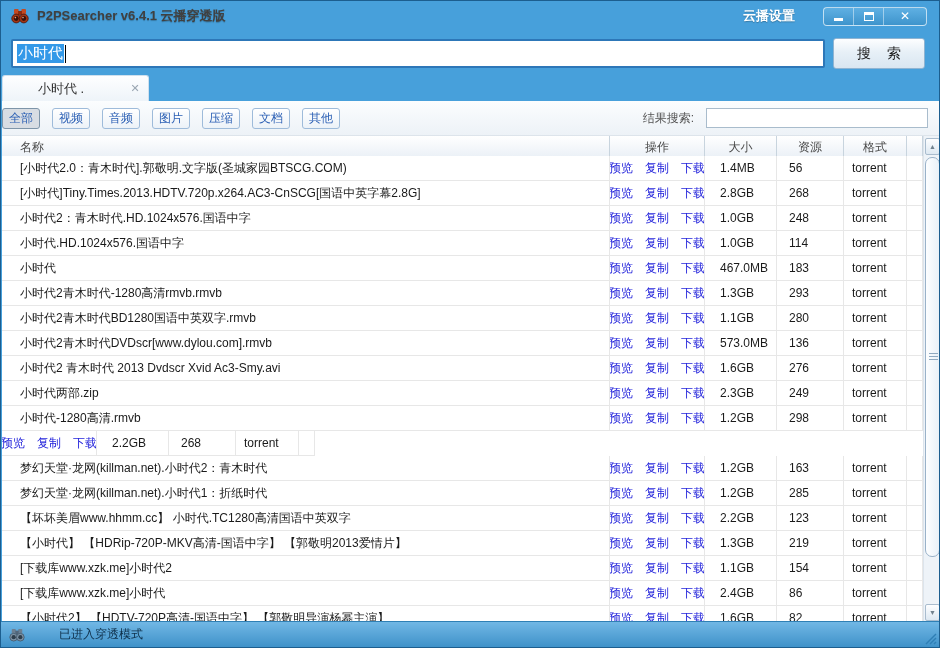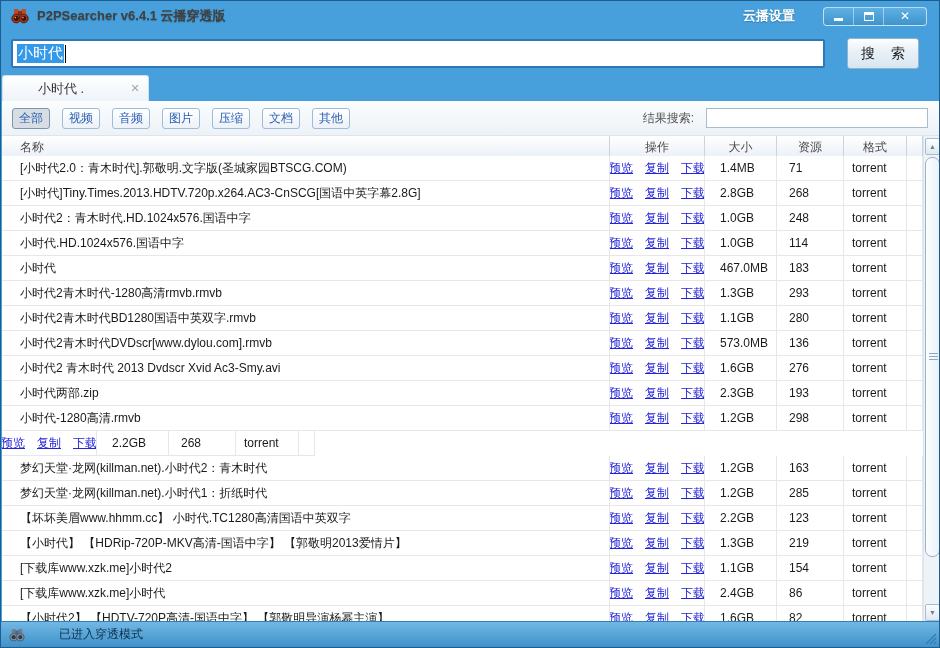--- a/index.html
+++ b/index.html
@@ -25,41 +25,41 @@
   .glyph-max { width:10px; height:9px; border:1px solid #FFFFFF; border-top:3px solid #FFFFFF; }
   .glyph-close { color:#FFFFFF; font-size:12px; font-weight:bold; line-height:1; }
 
   
   .search-row { position:absolute; top:36px; left:0; right:0; height:34px; }
   .search-input { position:absolute; left:10px; top:2px; width:814px; height:29px; background:#FFFFFF;
                   border:2px solid #2D77B8; border-radius:2px; display:flex; align-items:center;
                   padding-left:4px; font-size:15px; cursor:text; }
   .sel-text { background:#3399E8; color:#FFFFFF; padding:0 1px; }
   .caret { display:inline-block; width:1px; height:18px; background:#000; margin-left:1px; }
-  .search-btn { position:absolute; right:20px; top:1px; width:72px; height:31px;
+  .search-btn { position:absolute; right:14px; top:1px; width:92px; height:31px;
                 background:linear-gradient(#FDFEFF,#E7F0F7 45%,#D9E6F1); border:1px solid #8FB4D2;
                 border-radius:3px; font-size:14px; color:#1A1A1A; display:flex; align-items:center;
                 justify-content:center; letter-spacing:6px; padding-left:6px; cursor:pointer; }
 
   
   .tabbar { position:absolute; top:74px; left:1px; right:1px; height:26px; }
   .tab { position:absolute; left:0; top:0; width:147px; height:26px;
          background:linear-gradient(#FEFEFF,#EEF4F9); border:1px solid #CFE0EE; border-bottom:none;
          border-radius:3px 3px 0 0; display:flex; align-items:center; cursor:pointer;gap:23px; }
   .tab-label { flex:1; text-align:center; color:#333; font-size:13px; padding-left:14px; }
   .tab-close { width:14px; height:14px; margin-right:6px; color:#9AA6B2; font-size:11px; font-weight:bold;
                display:flex; align-items:center; justify-content:center; cursor:pointer; }
 
   
   .panel { position:absolute; top:100px; left:1px; width:938px; height:522px; background:#FFFFFF; }
 
   .toolbar { position:absolute; top:0; left:0; right:0; height:35px;
              background:linear-gradient(#FBFDFE,#EDF2F7); border-bottom:1px solid #DDE4EB;
              display:flex; align-items:center; }
-  .filter-bar { display:flex; margin-left:10px; }
+  .filter-bar { display:flex; }
   .filter-btn { min-width:38px; height:21px; line-height:19px; padding:0 6px; margin-right:12px;
                 border:1px solid #9EBBDA; border-radius:3px; text-align:center; color:#2B5FB4;
                 background:linear-gradient(#FFFFFF,#ECF2F8); cursor:pointer; font-size:12px; }
   .filter-btn.selected { background:#D8DDE3; border-color:#7E95A9; }
   .result-search { margin-left:auto; display:flex; align-items:center; margin-right:12px; }
   .result-search-label { color:#555; margin-right:12px; }
   .result-search-input { width:222px; height:20px; border:1px solid #A9BCCC; background:#FFFFFF; padding:0 3px;
                          font-size:12px; }
 
   
@@ -72,21 +72,21 @@
 
   .tbody { position:absolute; top:55px; left:0; width:921px; height:467px; overflow:hidden; background:#FFFFFF; }
   .tr { display:flex; height:25px; }
   .td { border-right:1px solid #E7E7E7; border-bottom:1px solid #E7E7E7; display:flex; align-items:center;
         color:#1A1A1A; overflow:hidden; white-space:nowrap; }
   .td.col-name { padding-left:18px; }
   .td.col-actions { justify-content:center; }
   .td.col-size { padding-left:15px; }
   .td.col-res { padding-left:12px; }
   .td.col-fmt { padding-left:8px; }
-  a.op-link { color:#2323DB; text-decoration:underline; margin:0 6px; cursor:pointer; }
+  a.op-link { color:#2323DB; margin:0 6px; cursor:pointer; }
 
   
   .scrollbar { position:absolute; top:35px; right:0; width:17px; height:487px; background:#EEF3F8;
                border-left:1px solid #DCE4EC; }
   .scroll-btn { position:absolute; left:1px; width:15px; height:17px;
                 background:linear-gradient(#FDFEFF,#DDE8F2); border:1px solid #A9BCCE; border-radius:2px;
                 display:flex; align-items:center; justify-content:center; font-size:7px; color:#71828F;
                 cursor:pointer; }
   .scroll-up { top:2px; } .scroll-down { bottom:2px; }
   .scroll-thumb { position:absolute; left:1px; top:21px; width:15px; height:400px;
@@ -180,21 +180,21 @@
 
     <div class="tbody">
         <div class="tr">
     <div class="td col-name">[小时代2.0：青木时代].郭敬明.文字版(圣城家园BTSCG.COM)</div>
     <div class="td col-actions">
       <a class="op-link">预览</a>
       <a class="op-link">复制</a>
       <a class="op-link">下载</a>
     </div>
     <div class="td col-size">1.4MB</div>
-    <div class="td col-res">71</div>
+    <div class="td col-res">56</div>
     <div class="td col-fmt">torrent</div>
     <div class="td col-spacer"></div>
   </div>
         <div class="tr">
     <div class="td col-name">[小时代]Tiny.Times.2013.HDTV.720p.x264.AC3-CnSCG[国语中英字幕2.8G]</div>
     <div class="td col-actions">
       <a class="op-link">预览</a>
       <a class="op-link">复制</a>
       <a class="op-link">下载</a>
     </div>
@@ -288,21 +288,21 @@
     <div class="td col-spacer"></div>
   </div>
         <div class="tr">
     <div class="td col-name">小时代两部.zip</div>
     <div class="td col-actions">
       <a class="op-link">预览</a>
       <a class="op-link">复制</a>
       <a class="op-link">下载</a>
     </div>
     <div class="td col-size">2.3GB</div>
-    <div class="td col-res">193</div>
+    <div class="td col-res">249</div>
     <div class="td col-fmt">torrent</div>
     <div class="td col-spacer"></div>
   </div>
         <div class="tr">
     <div class="td col-name">小时代-1280高清.rmvb</div>
     <div class="td col-actions">
       <a class="op-link">预览</a>
       <a class="op-link">复制</a>
       <a class="op-link">下载</a>
     </div>

